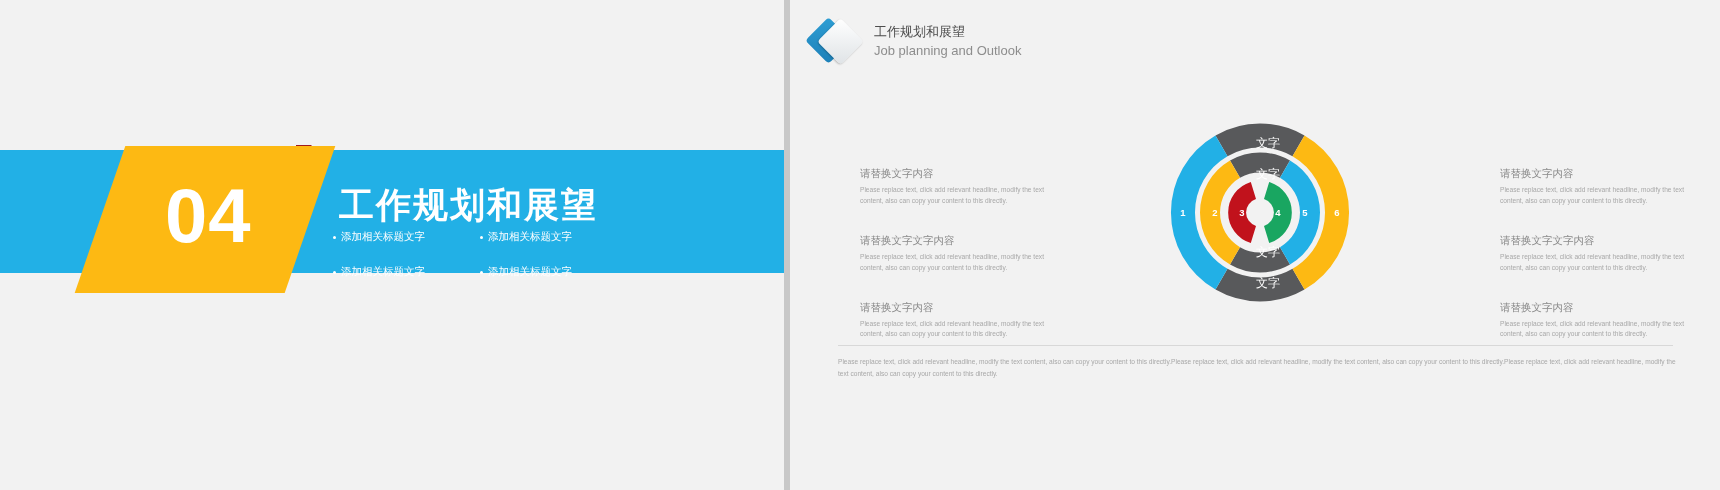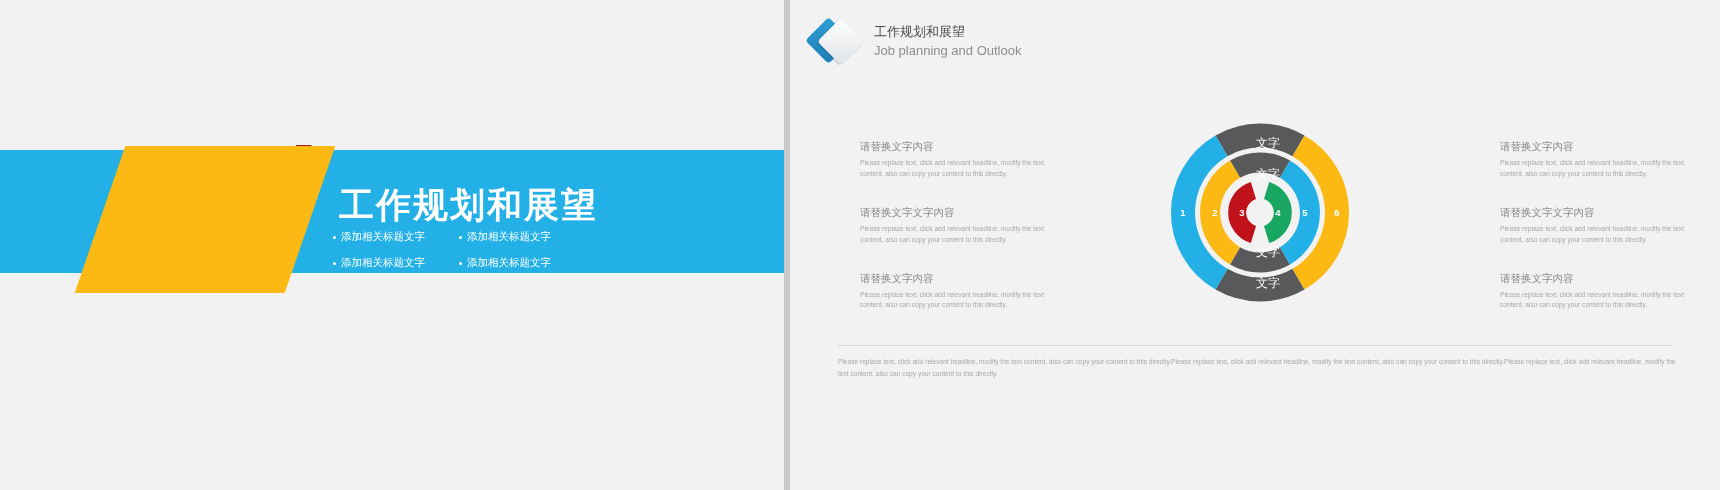--- a/index.html
+++ b/index.html
@@ -73,20 +73,21 @@
     line-height: 1.1;
   }
   .bullets {
     position: absolute;
     left: 333px; top: 230px;
     width: 300px;
     display: grid;
     grid-template-columns: 126px 126px;
     row-gap: 12px;
     column-gap: 0px;
+    gap: 21px;
   }
   .bullet {
     display: flex;
     align-items: center;
     font-size: 10.5px;
     color: #ffffff;
     white-space: nowrap;
   }
   .bullet .dot {
     display: inline-block;
@@ -145,21 +146,21 @@
     color: #8d8d8d;
     line-height: 1.45;
   }
 
   .txtcol {
     position: absolute;
     width: 190px;
   }
   .txtcol.left { left: 70px; }
   .txtcol.right { left: 710px; }
-  .tb { margin-bottom: 26px; }
+  .tb { margin-bottom: 26px; margin-top: 27px; }
   .tb-h {
     font-size: 10.5px;
     color: #8a8a8a;
     margin-bottom: 4px;
   }
   .tb-p {
     font-size: 6.6px;
     color: #a8a8a8;
     line-height: 1.65;
   }
@@ -206,20 +207,21 @@
 </head>
 <body>
 
 <div class="deck">
 
   <div class="slide-left">
     <div class="blue-band"></div>
     <div class="red-tri-top"></div>
     <div class="red-tri-bottom"></div>
     <div class="yellow-para"></div>
+    <div class="num-04">04</div>
     <div class="title-cn">工作规划和展望</div>
     <div class="bullets">
       <div class="bullet">
         <span class="dot"></span>
         <span>添加相关标题文字</span>
       </div>
       <div class="bullet">
         <span class="dot"></span>
         <span>添加相关标题文字</span>
       </div>

